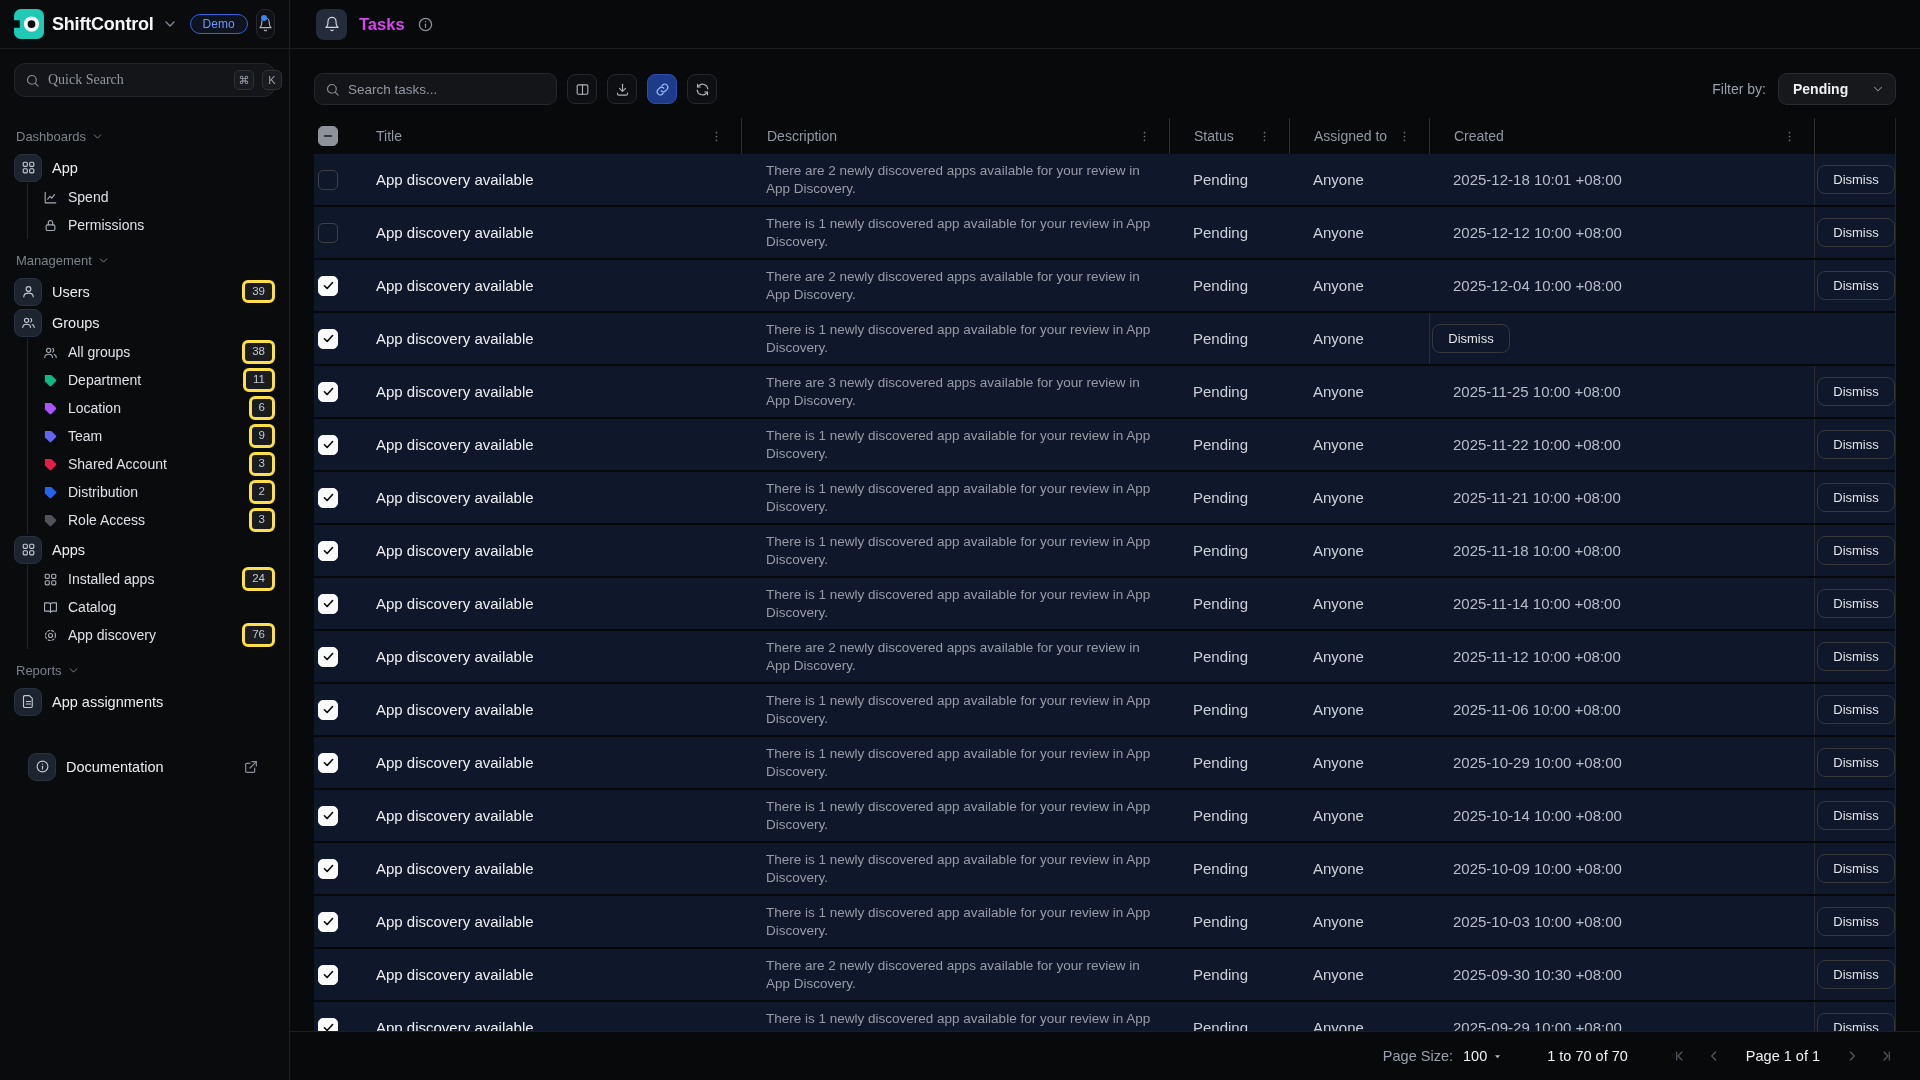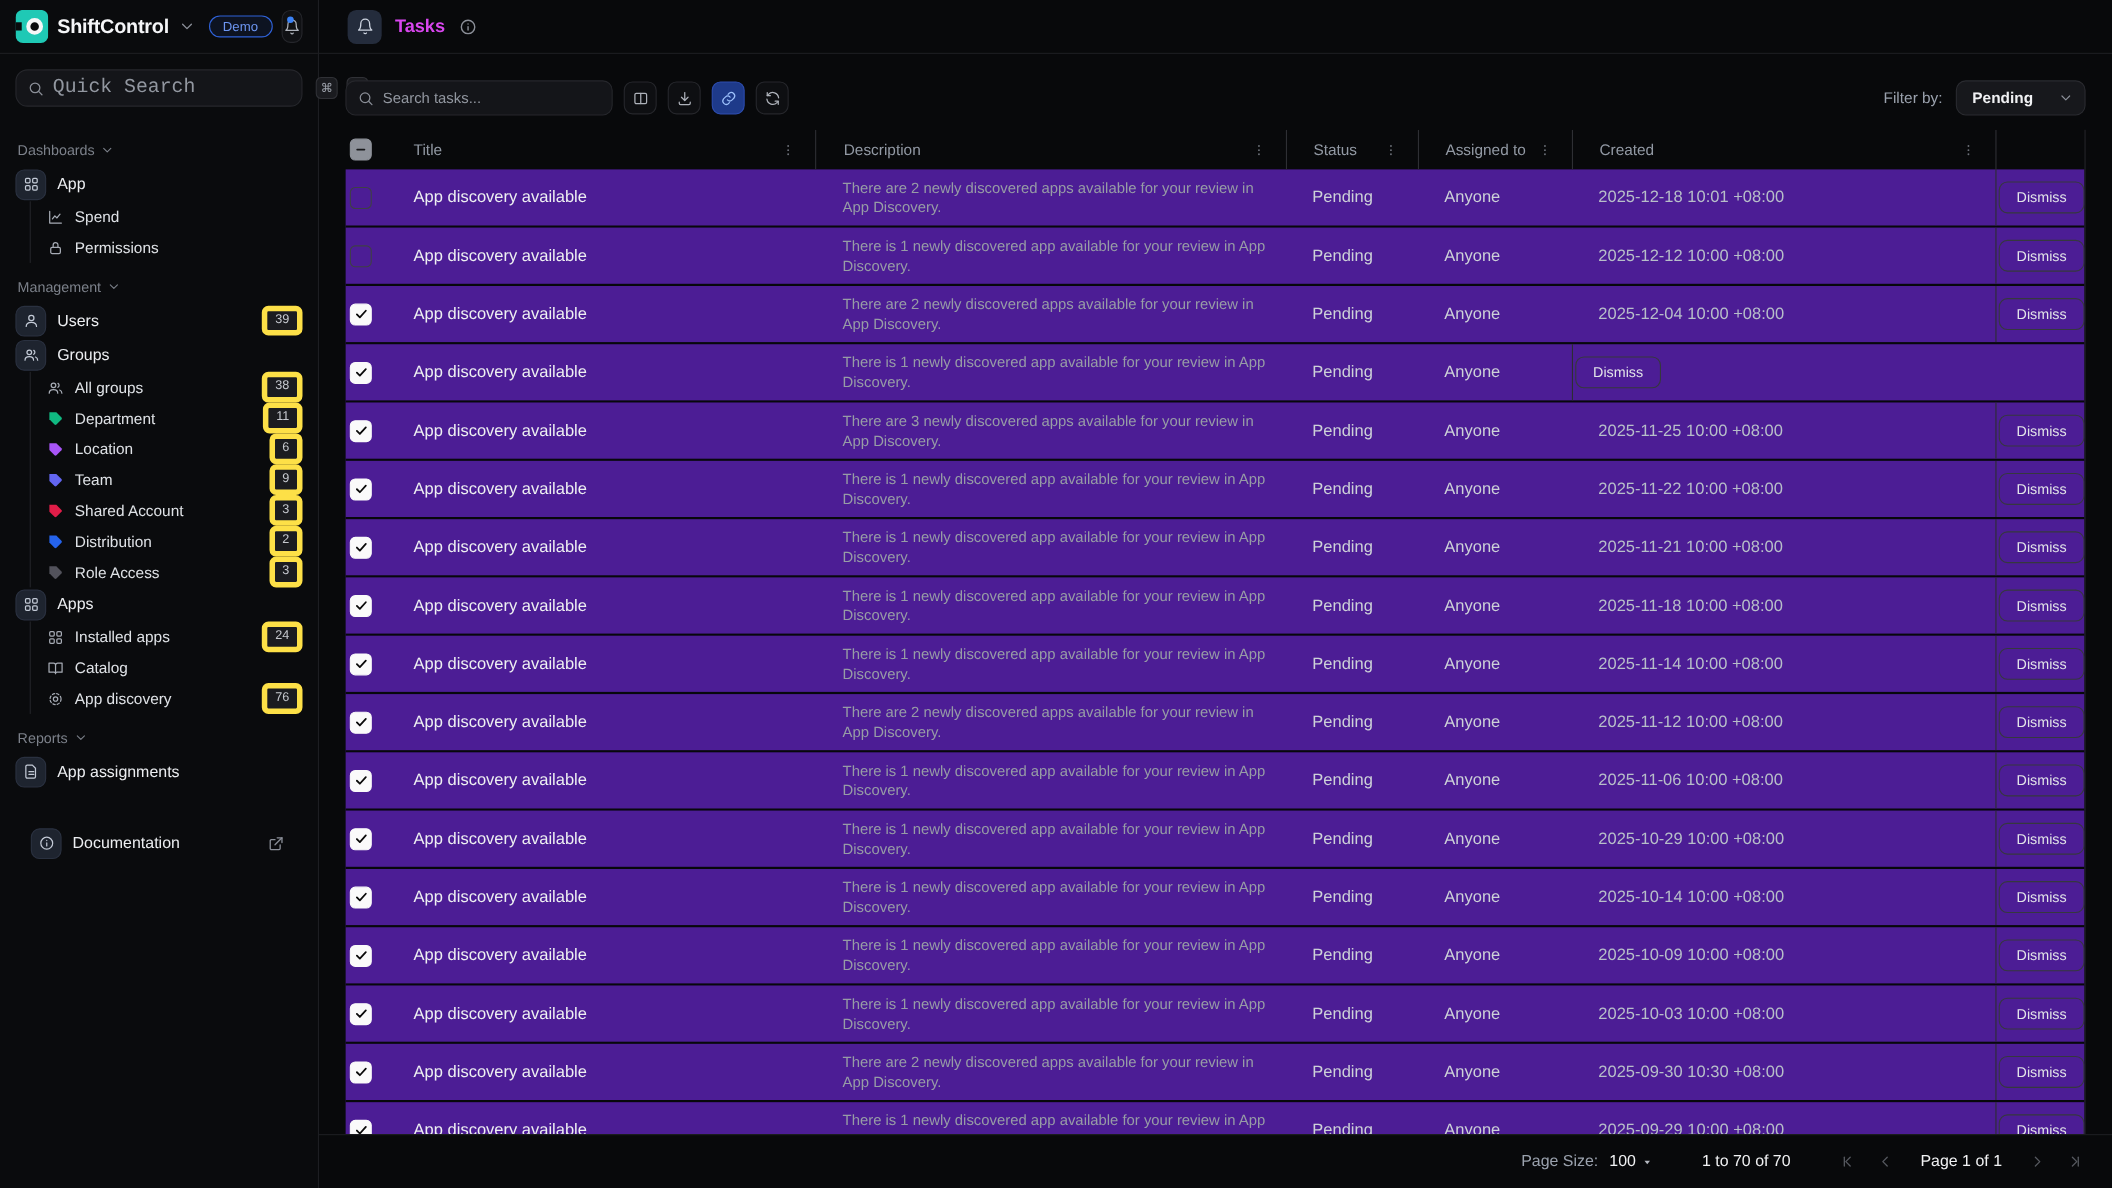--- a/index.html
+++ b/index.html
@@ -20,34 +20,34 @@
   .sb-header { height:49px; display:flex; align-items:center; gap:8px; padding:0 14px; border-bottom:1px solid #1d1e22; flex:none; }
   .logo { width:30px; height:30px; flex:none; }
   .brand-name { font-size:18px; font-weight:700; color:#f5f6f8; letter-spacing:-0.2px; }
   .brand-chev { color:#8b8f98; width:16px; height:16px; }
   .demo-badge { margin-left:4px; font-size:12px; color:#6d96f2; border:1px solid #2f62d8; background:rgba(47,98,216,0.10); border-radius:999px; padding:3px 12px; line-height:1; }
   .sb-bell-btn { margin-left:auto; width:30px; height:30px; border:1px solid #26272c; border-radius:8px; background:#101114; display:flex; align-items:center; justify-content:center; color:#aeb2ba; position:relative; cursor:pointer; }
   .sb-bell-btn .dot { position:absolute; top:5px; right:7px; width:6px; height:6px; border-radius:50%; background:#3b82f6; }
 
   .sb-search { margin:14px 14px 10px; height:34px; background:#141519; border:1px solid #26272c; border-radius:11px; display:flex; align-items:center; gap:8px; padding:0 8px 0 10px; }
   .sb-search .ic { width:15px; height:15px; color:#8b8f98; }
-  .sb-search input { flex:1; background:transparent; border:none; outline:none; color:#d2d5da; font-size:18px; font-family:Liberation Mono, monospace; }
+  .sb-search input { flex:1; background:transparent; border:none; outline:none; color:#d2d5da; font-size:14px; font-family:Liberation Serif, serif; }
   .sb-search input::placeholder { color:#9297a0; }
   .kbd { width:20px; height:20px; border:1px solid #303136; background:#1a1b1f; border-radius:5px; color:#9ca1aa; font-size:11px; display:flex; align-items:center; justify-content:center; flex:none; }
 
   .sb-nav { flex:1; padding:8px 14px 0; overflow:hidden; }
   .sb-section-label { display:flex; align-items:center; gap:5px; color:#7c818a; font-size:13px; margin:14px 0 8px 2px; cursor:pointer; }
   .sb-section-label .ic { width:13px; height:13px; }
   .sb-item { display:flex; align-items:center; gap:10px; height:31px; border-radius:8px; cursor:pointer; color:#eceef1; font-size:14.5px; font-weight:500; }
   .sb-tile { width:28px; height:28px; border-radius:8px; background:#1e242f; border:1px solid #2a3140; display:flex; align-items:center; justify-content:center; color:#c3cad6; flex:none; }
   .sb-tile .ic { width:15px; height:15px; }
   .sb-children { margin-left:13px; border-left:1px solid #232428; padding-left:15px; }
   .sb-subitem { display:flex; align-items:center; gap:10px; height:28px; border-radius:8px; cursor:pointer; color:#dfe2e6; font-size:14px; }
   .sb-subitem .ic { width:15px; height:15px; color:#a7acb5; }
-  .sb-badge { margin-left:auto; background:#1b1c20; border:5px solid #fde047; border-radius:6px; padding:2px 7px; font-size:11.5px; color:#c6c9cf; line-height:1.2; }
+  .sb-badge { margin-left:auto; background:#1b1c20; border:3px solid #fde047; border-radius:6px; padding:2px 7px; font-size:11.5px; color:#c6c9cf; line-height:1.2; }
   .sb-doc { margin:34px 14px 0; }
   .sb-doc .sb-item { padding-right:2px; }
   .ext-ic { margin-left:auto; color:#8b8f98; width:16px; height:16px; }
 
   
   .main { flex:1; display:flex; flex-direction:column; min-width:0; }
   .page-header { height:49px; border-bottom:1px solid #1d1e22; display:flex; align-items:center; gap:12px; padding:0 26px; flex:none; }
   .ph-tile { width:31px; height:31px; border-radius:8px; background:#242c3c; display:flex; align-items:center; justify-content:center; color:#cdd4e0; }
   .ph-tile .ic { width:16px; height:16px; }
   .page-title { font-size:16.5px; font-weight:700; color:#d946ef; }
@@ -79,21 +79,21 @@
   .c-assign  { width:140px; padding-left:24px; }
   .c-created { width:385px; padding-left:24px;justify-content:space-between; }
   .c-action  { width:83px;  justify-content:center; border-left:1px solid #2c2d33; }
 
   .thead { height:36px; color:#9299a4; font-size:14px; }
   .thead .cell { position:relative; }
   .thead .hsep { border-left:1px solid #2e2f34; }
   .thead .kebab { margin-left:auto; margin-right:18px; color:#6c7078; width:13px; height:13px; cursor:pointer; }
   .thead .c-action { border-left-color:#2e2f34; }
 
-  .tbody .trow { height:53px; background:#4c1d95; border-bottom:2px solid #07080b; }
+  .tbody .trow { height:53px; background:#0f172a; border-bottom:2px solid #07080b; }
   .t-title { color:#eef0f2; font-size:15px; }
   .t-desc { color:#979ca6; font-size:13.5px; line-height:18px; width:385px; }
   .t-status, .t-assign { color:#cdd1d8; font-size:15px; }
   .t-created { color:#b7bec9; font-size:15px; }
 
   .cb { width:20px; height:20px; border-radius:5px; border:1.5px solid #3f4046; background:transparent; cursor:pointer; display:flex; align-items:center; justify-content:center; flex:none; }
   .cb.checked { background:#fafafa; border-color:#fafafa; }
   .cb.checked .ic { width:13px; height:13px; color:#0a0a0a; stroke-width:3; }
   .cb.indet { background:#8e929a; border-color:#8e929a; }
   .cb.indet .ic { width:12px; height:12px; color:#17181b; stroke-width:3.4; }

